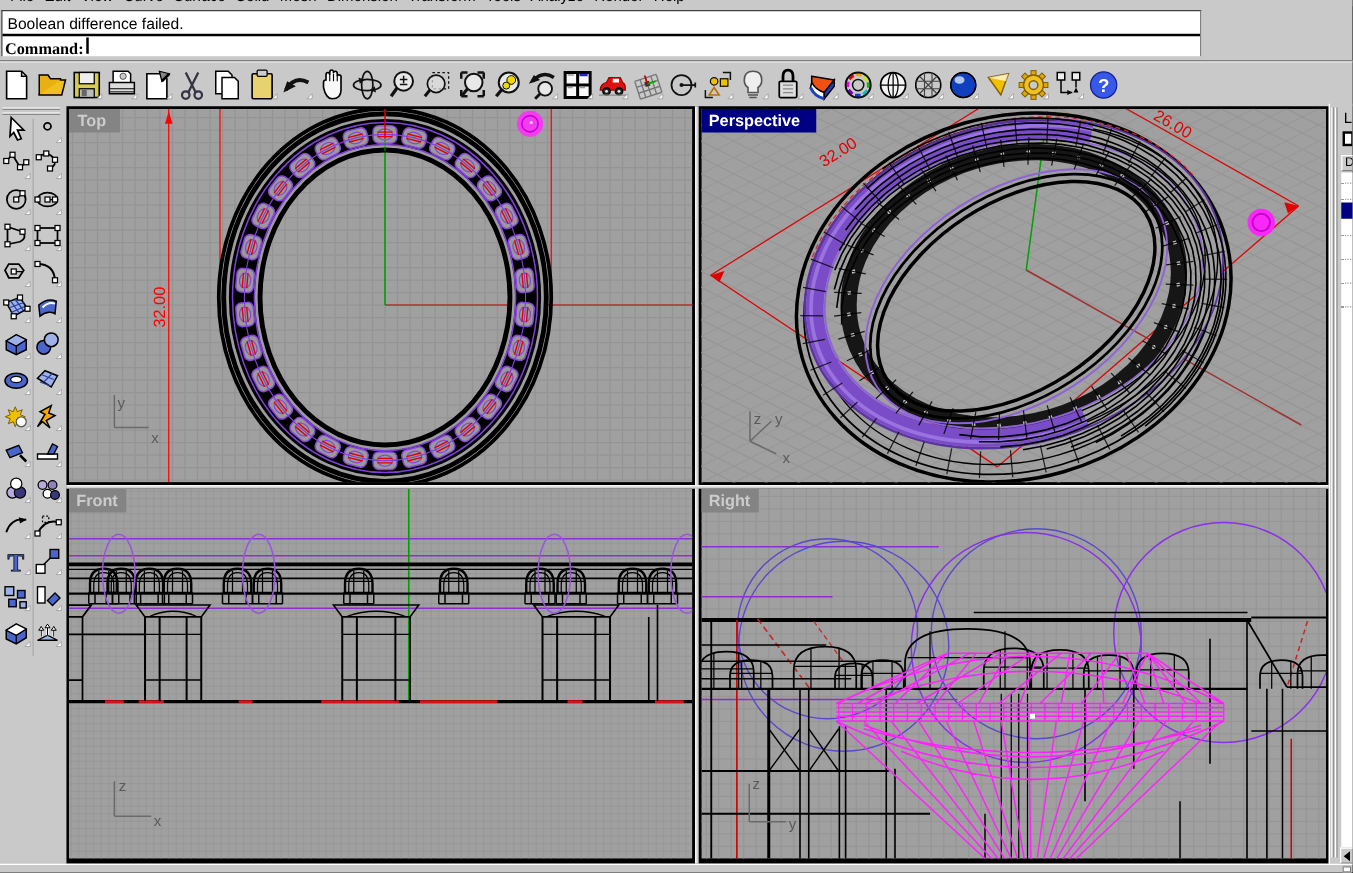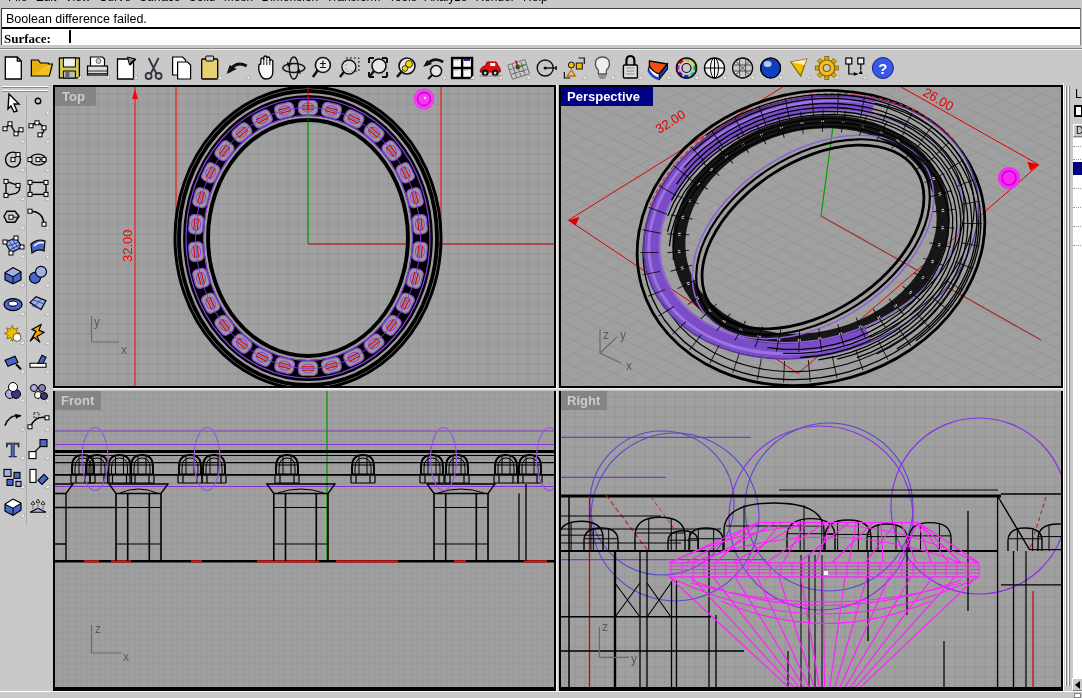--- a/index.html
+++ b/index.html
@@ -1,18 +1,18 @@
 <!DOCTYPE html>
 <html><head><meta charset="utf-8"><style>
 * { margin:0; padding:0; box-sizing:border-box; }
 body { width:1082px; height:698px; position:relative; overflow:hidden;
   background:#c9c9c9; font-family:"Liberation Sans", sans-serif; }
 #menu { position:absolute; left:0; top:0; width:1082px; height:5px; overflow:hidden; background:#c9c9c9; }
 #menu span { position:absolute; left:8px; top:-10px; font-size:12px; color:#000; word-spacing:5px; white-space:nowrap; }
-#cmdbox { position:absolute; left:1px; top:8px; width:1080px; height:37px; background:#fff;
+#cmdbox { position:absolute; left:1px; top:8px; width:960px; height:37px; background:#fff;
   border-top:1px solid #404040; border-left:1px solid #404040; border-right:1px solid #808080; }
 #hist { position:absolute; left:4px; top:2.5px; font-size:12.5px; color:#000; }
 #cmddiv { position:absolute; left:0; top:18px; width:100%; height:1.5px; background:#000; }
 #cmdline { position:absolute; left:2px; top:21.5px; font-family:"Liberation Serif", serif; font-weight:bold; font-size:13px; color:#000; }
 #cursor { position:absolute; left:67px; top:21px; width:1.5px; height:13px; background:#000; }
 #toolbar { position:absolute; left:0; top:48px; width:1082px; height:37px; background:#c9c9c9;
   border-top:1px solid #808080; box-shadow: inset 0 1px 0 #f4f2ee; }
 #vpcont { position:absolute; left:53px; top:85px; width:1010px; height:606px; background:#000; }
 .vp { position:absolute; overflow:hidden; }
 #spv { position:absolute; left:503px; top:0; width:3px; height:606px; background:linear-gradient(to right,#fff,#b8b8b8); }
@@ -20,21 +20,21 @@
 #palette { position:absolute; left:0; top:85px; width:53px; height:606px; background:#c9c9c9; }
 #rpanel { position:absolute; left:1063px; top:83px; width:19px; height:609px; background:#c9c9c9; border-left:1px solid #fff; }
 #status { position:absolute; left:0; top:691px; width:1082px; height:7px; background:#c9c9c9; border-top:1px solid #fff; }
 </style></head><body>
 <div id="menu">
     <span>File Edit View Curve Surface Solid Mesh Dimension Transform Tools Analyze Render Help</span>
   </div>
 <div id="cmdbox">
     <div id="hist">Boolean difference failed.</div>
     <div id="cmddiv"></div>
-    <div id="cmdline">Surface:</div>
+    <div id="cmdline">Command:</div>
     <div id="cursor"></div>
   </div>
 <div id="toolbar">
     <svg width="1082" height="38" viewBox="0 0 1082 38" xmlns="http://www.w3.org/2000/svg" style="position:absolute;left:0;top:0">
       <g transform="translate(0,-48)">
         <g transform="translate(13.3,67)">
           <path d="M-8 -11 H4 L8 -7 V11 H-8 Z" fill="#fff" stroke="#000" stroke-width="1.3"></path>
           <path d="M4 -11 V-7 H8" fill="none" stroke="#000" stroke-width="1.3"></path>
         </g>
         <g transform="translate(41.4,67)">

